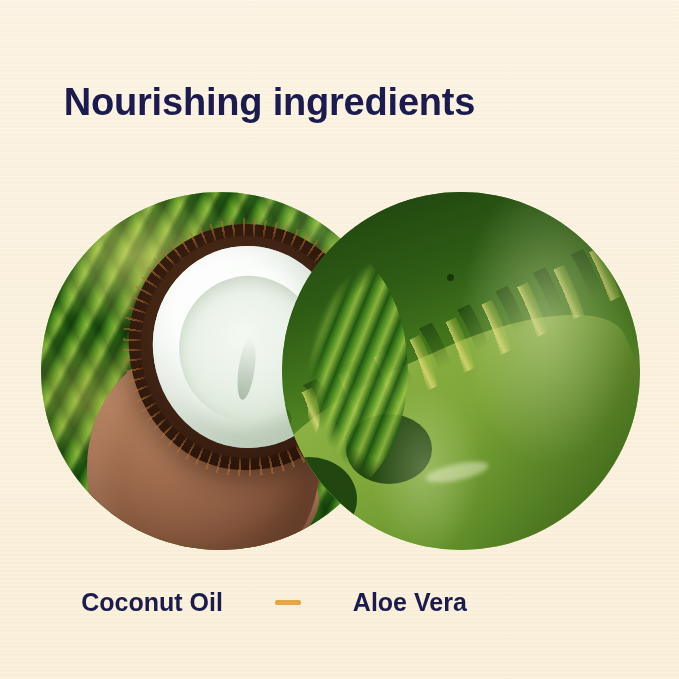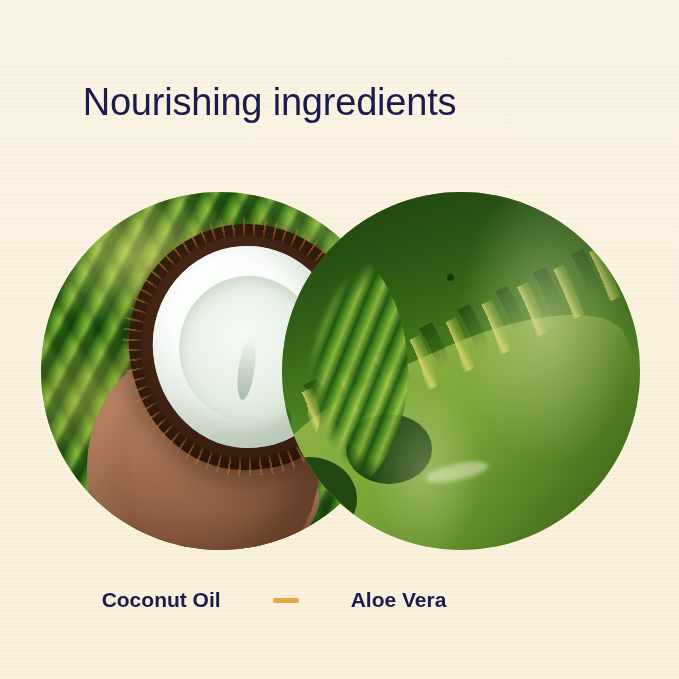--- a/index.html
+++ b/index.html
@@ -33,21 +33,21 @@
 
   
   #headline {
     position: absolute;
     top: 54px;
     left: 0;
     width: 539px;
     text-align: center;
     color: #1b1b4e;
     font-size: 38px;
-    font-weight: 400;
+    font-weight: 700;
     line-height: 47px;
     letter-spacing: -0.2px;
     user-select: none;
   }
   #headline .hl-line { display: block; }
 
   
   #circles {
     position: absolute;
     top: 192px;
@@ -332,21 +332,21 @@
   #caption-row {
     position: absolute;
     top: 588px;
     left: 0;
     width: 548px;
     display: flex;
     align-items: center;
     justify-content: center;
     gap: 52px;
     color: #1b1b4e;
-    font-size: 21px;
+    font-size: 25px;
     font-weight: 600;
     user-select: none;
   }
   #caption-row .cap-label { white-space: nowrap; }
   #caption-divider {
     width: 26px;
     height: 5px;
     border-radius: 2px;
     background: #e8a548;
     flex: 0 0 auto;

